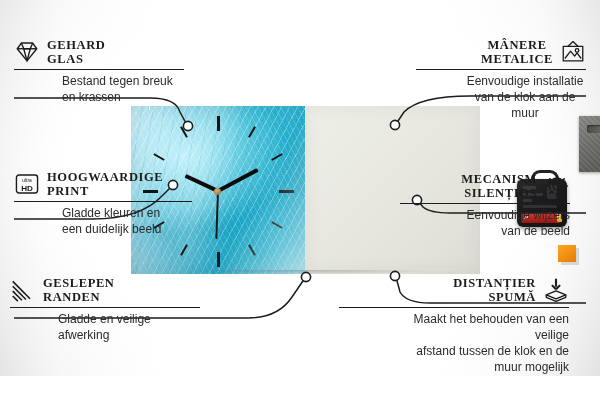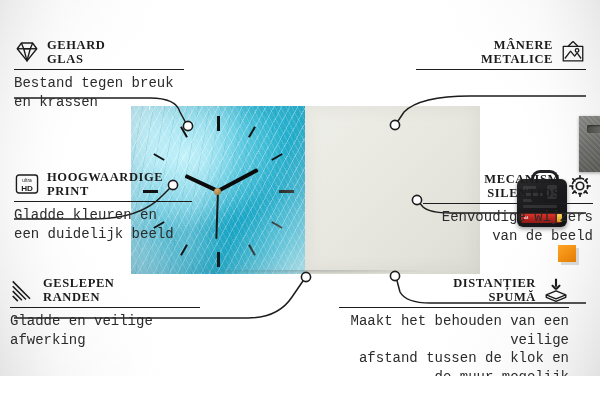--- a/index.html
+++ b/index.html
@@ -107,22 +107,23 @@
   .cr{text-align:right;}
   .head{display:flex;align-items:center;gap:7px;}
   .cr .head{justify-content:flex-end;}
   .title{
     font-size:12.5px;font-weight:bold;color:#1b1b1b;line-height:1.12;
     letter-spacing:.6px;text-transform:uppercase;
     font-family:"Liberation Serif",serif;
   }
   .rule{height:1.4px;background:#1d1d1d;margin:3px 0 4px 0;}
   .sub{
-    font-size:14px;color:#2b2b2b;line-height:1.32;
-    font-family:Liberation Mono, monospace;
+    font-size:12px;color:#2b2b2b;line-height:1.32;
+    font-family:Liberation Sans, sans-serif;
+    margin-left:48px;
   }
   .ico{width:26px;height:26px;flex:0 0 26px;display:block;}
   
   #wires{position:absolute;left:0;top:0;width:600px;height:400px;pointer-events:none;}
 </style>
 </head>
 <body>
 
 <div id="stage">
 
@@ -246,39 +247,43 @@
         <div>GESLEPEN</div>
         <div>RANDEN</div>
       </div>
     </div>
     <div class="rule"></div>
     <div class="sub">
       <div>Gladde en veilige afwerking</div>
     </div>
   </div>
 
-  <div class="callout cr" style="left:416px;top:38px;width:170px;">
+  <div class="callout cr" style="left:416px;top:38px;width:170px;text-align:center;">
     <div class="head">
       <div class="title">
         <div>MÂNERE</div>
         <div>METALICE</div>
       </div>
       <svg class="ico" viewBox="0 0 32 32">
         <g fill="none" stroke="#1b1b1b" stroke-width="1.6" stroke-linejoin="round">
           <path d="M16 3 L10 9 M16 3 L22 9"></path>
           <rect x="4" y="9" width="24" height="18"></rect>
           <path d="M6 24 L13 15 L18 21 L21 17 L26 24"></path>
           <circle cx="21" cy="14" r="2.2"></circle>
         </g>
       </svg>
     </div>
     <div class="rule"></div>
-  </div>
-
-  <div class="callout cr" style="left:423px;top:172px;width:170px;">
+    <div class="sub">
+      <div>Eenvoudige installatie</div>
+      <div>van de klok aan de muur</div>
+    </div>
+  </div>
+
+  <div class="callout cr" style="left:400px;top:172px;width:170px;">
     <div class="head">
       <div class="title">
         <div>MECANISM</div>
         <div>SILENȚIOS</div>
       </div>
       <svg class="ico" viewBox="0 0 32 32">
         <g fill="none" stroke="#1b1b1b" stroke-width="2.1" stroke-linecap="round">
           <circle cx="16" cy="16" r="4.6"></circle>
           <path d="M16 3.5 v3.6 M16 24.9 v3.6 M3.5 16 h3.6 M24.9 16 h3.6
                    M7.2 7.2 l2.6 2.6 M22.2 22.2 l2.6 2.6

